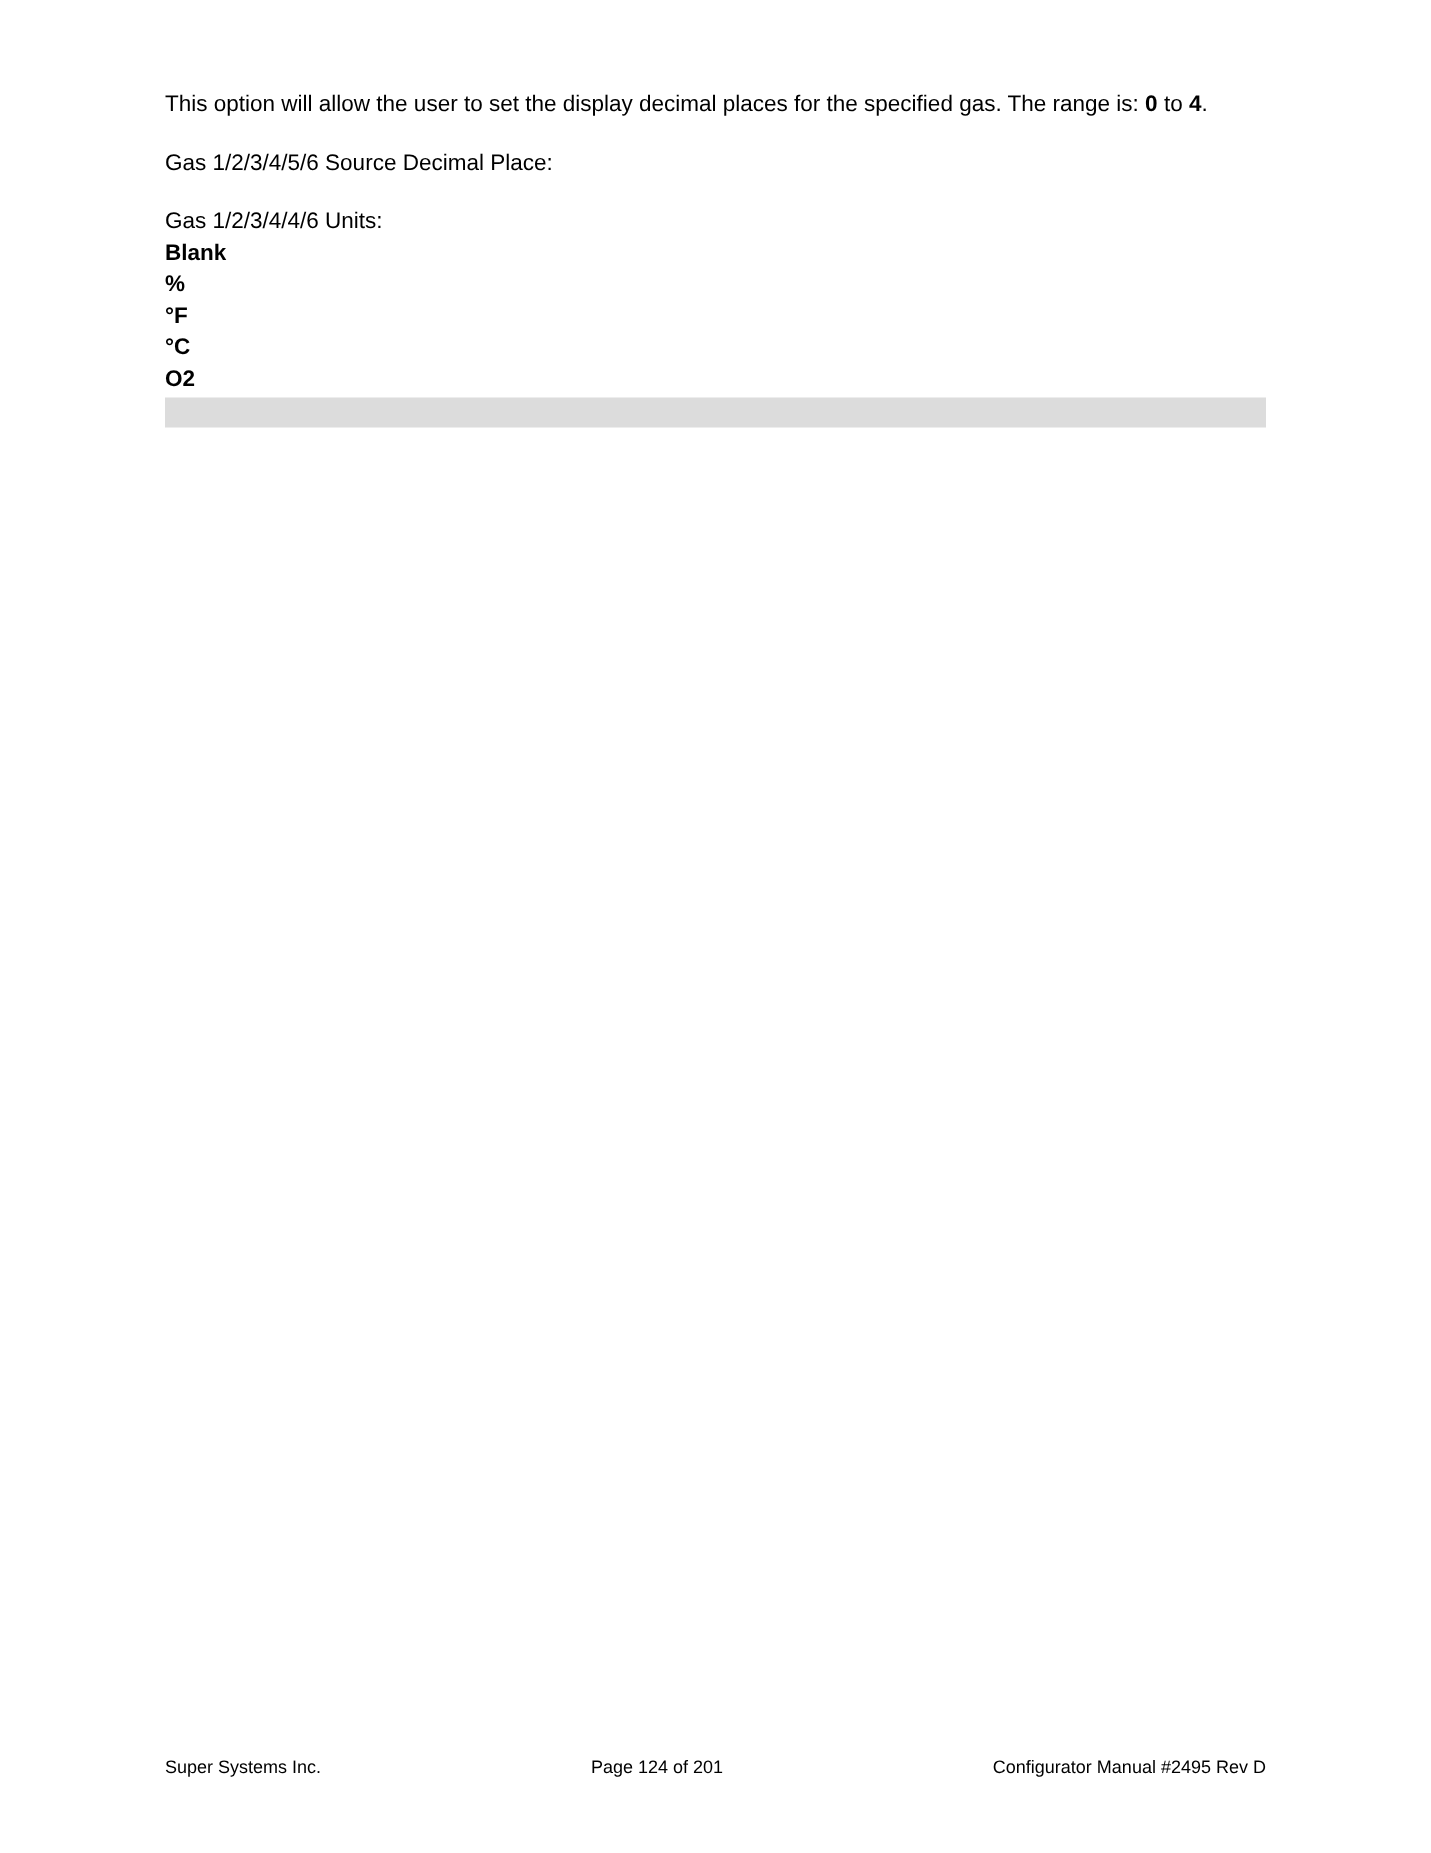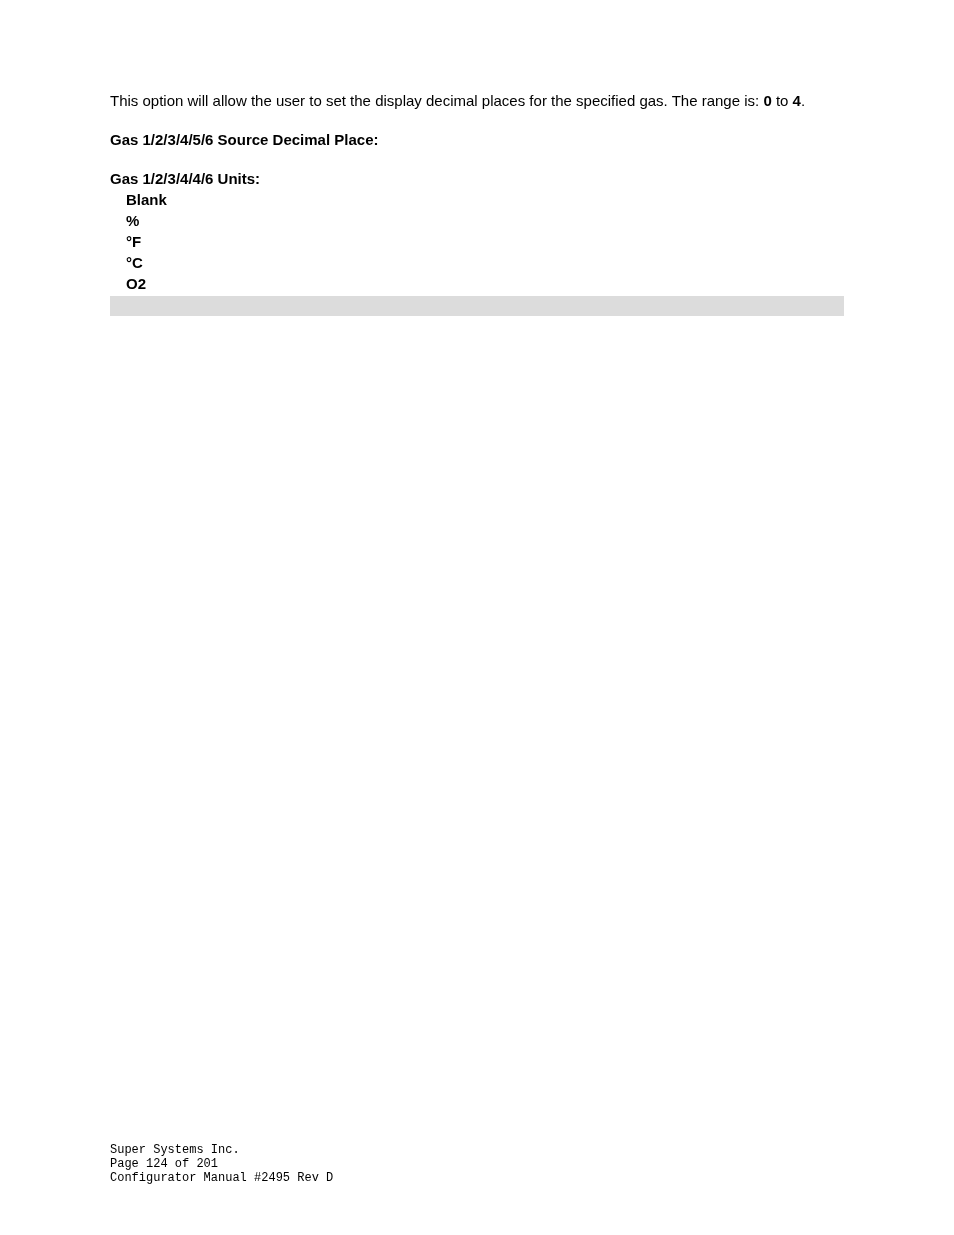--- a/index.html
+++ b/index.html
@@ -10,55 +10,53 @@
     body {
       font-family: Verdana, Geneva, sans-serif;
       font-size: 15px;
       background: #ffffff;
       color: #000000;
       width: 954px;
       height: 1235px;
       position: relative;
     }
     .page-content {
-      padding: 90px 110px 0 110px;
+      padding: 59px 110px 0 110px;
       line-height: 1.4;
     }
     .para {
       margin-bottom: 2px;
     }
     .heading {
-      font-weight: bold;
+      font-weight: normal;
       margin-top: 18px;
     }
     .bold {
       font-weight: bold;
     }
     .unit-list {
       font-weight: bold;
     }
     .unit-item {
       display: block;
-      margin-left: 16px;
     }
     .grey-bar {
       background: #dcdcdc;
       height: 20px;
       margin-top: 2px;
     }
     .footer {
       position: absolute;
       bottom: 50px;
       left: 110px;
       right: 110px;
       display: flex;
-      justify-content: flex-start;
+      justify-content: space-between;
       font-size: 12px;
-      font-family: Liberation Mono, monospace;
-      flex-direction: column;
+      font-family: Liberation Sans, sans-serif;
     }
   </style>
 </head>
 <body>
 
 <div class="page-content">
 
   <p class="para">
     <span>This option will allow the user to set the display decimal places for the specified gas.  The range is: </span><span class="bold">0</span><span> to </span><span class="bold">4</span><span>.</span>
   </p>

